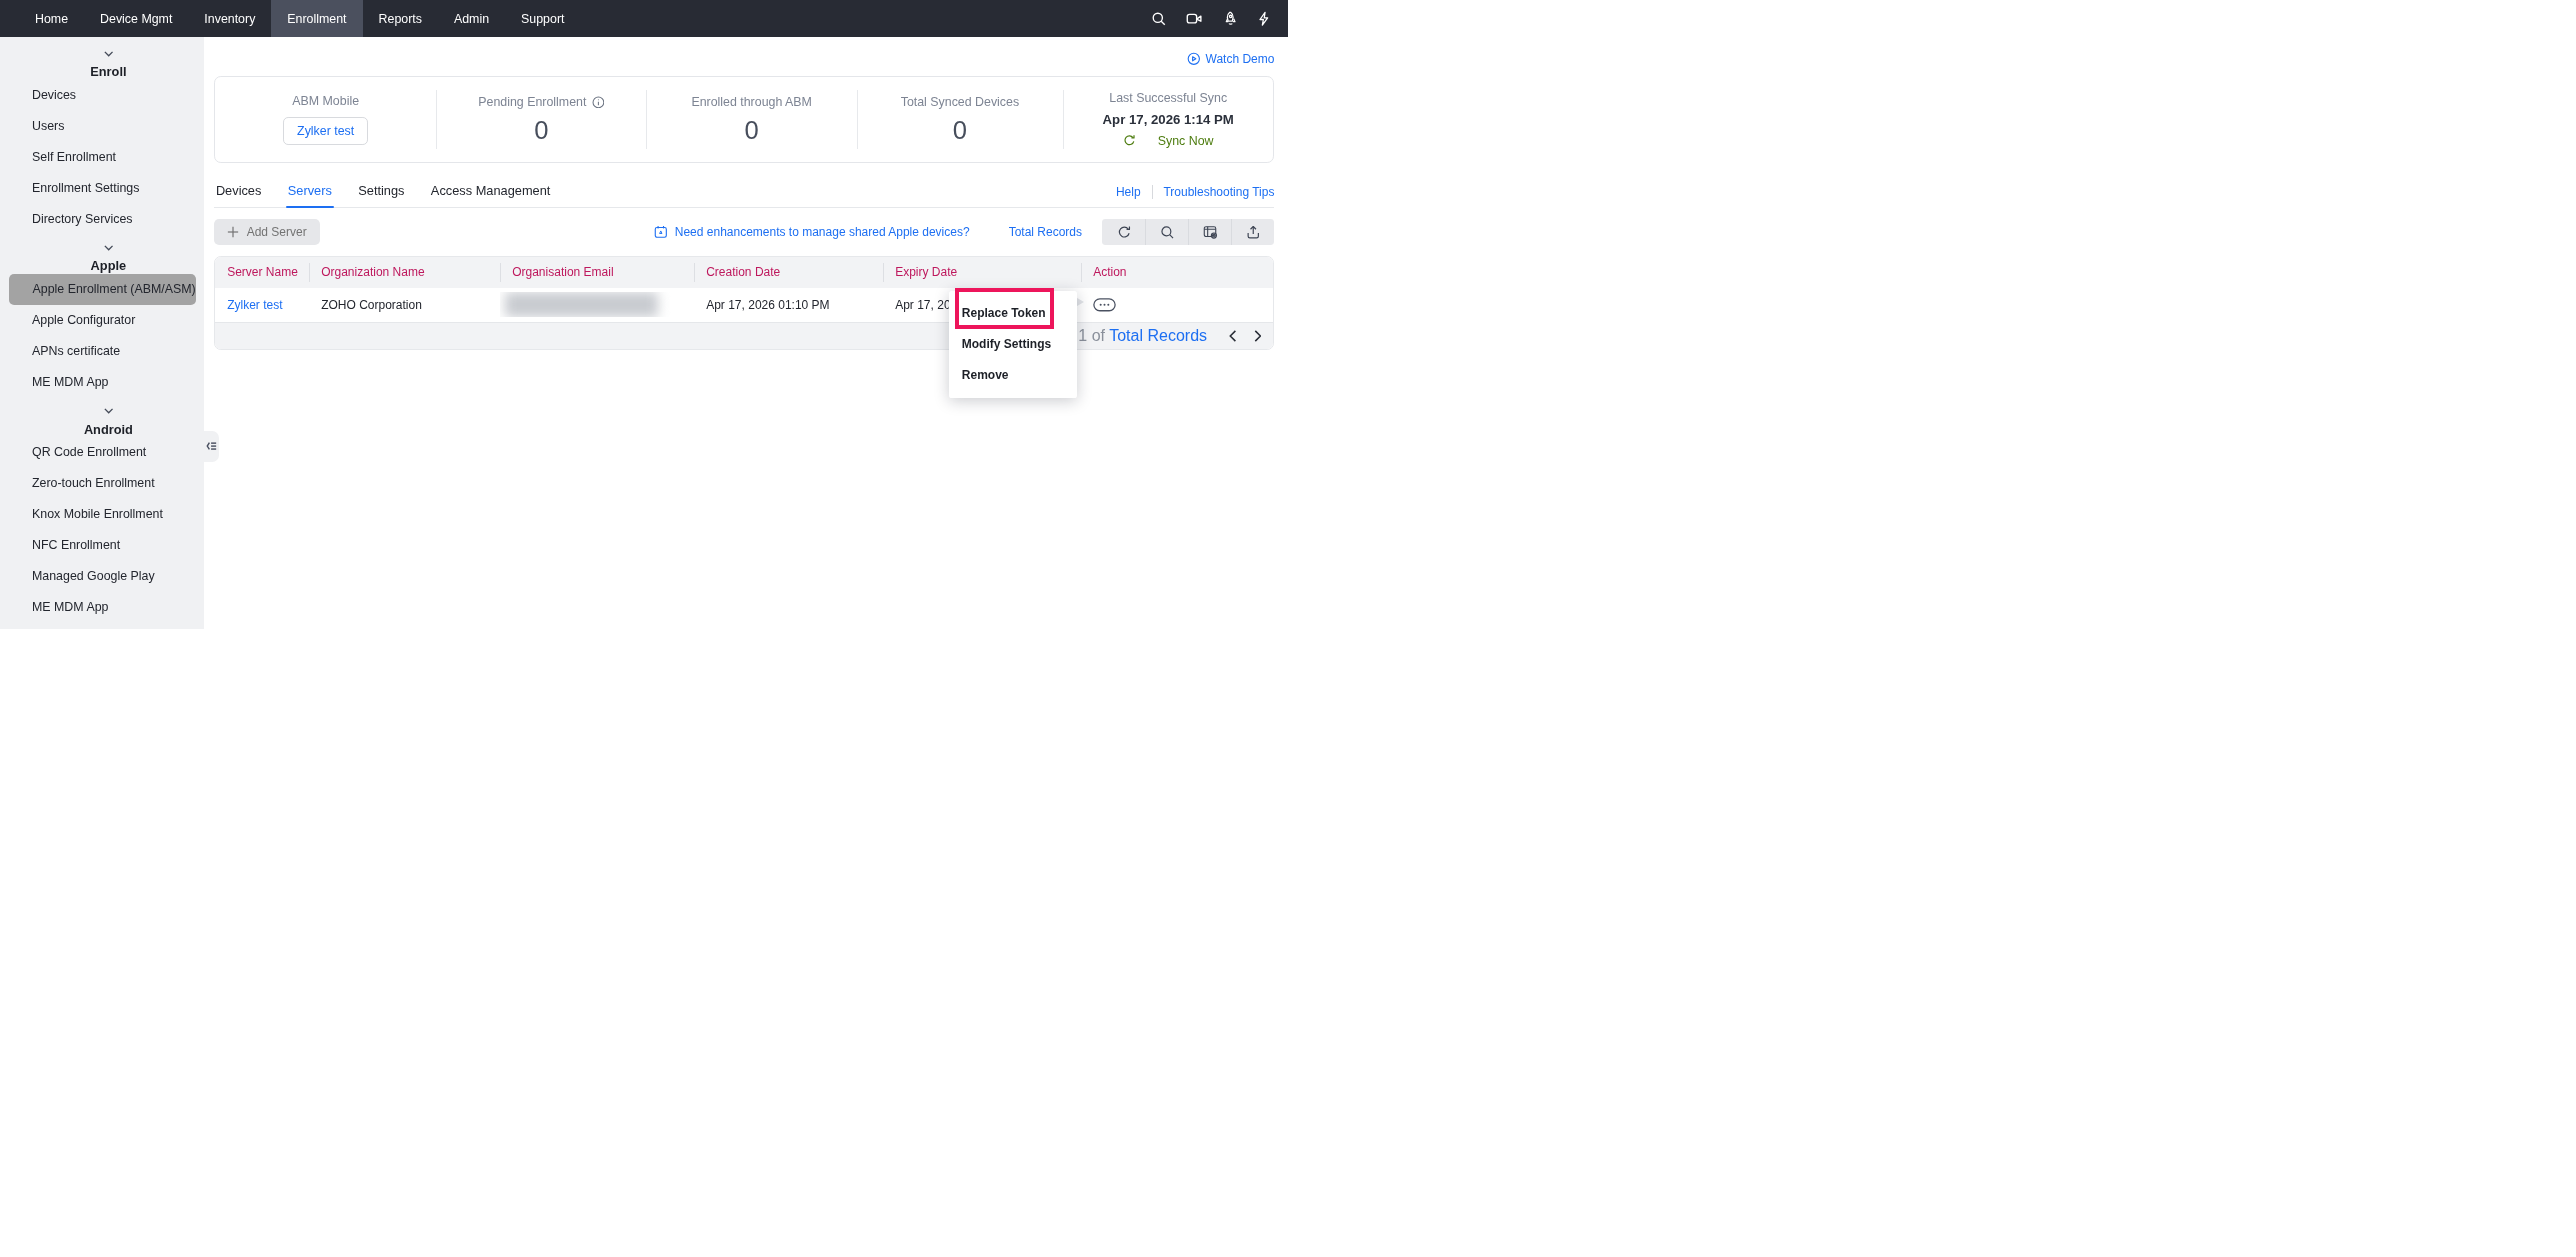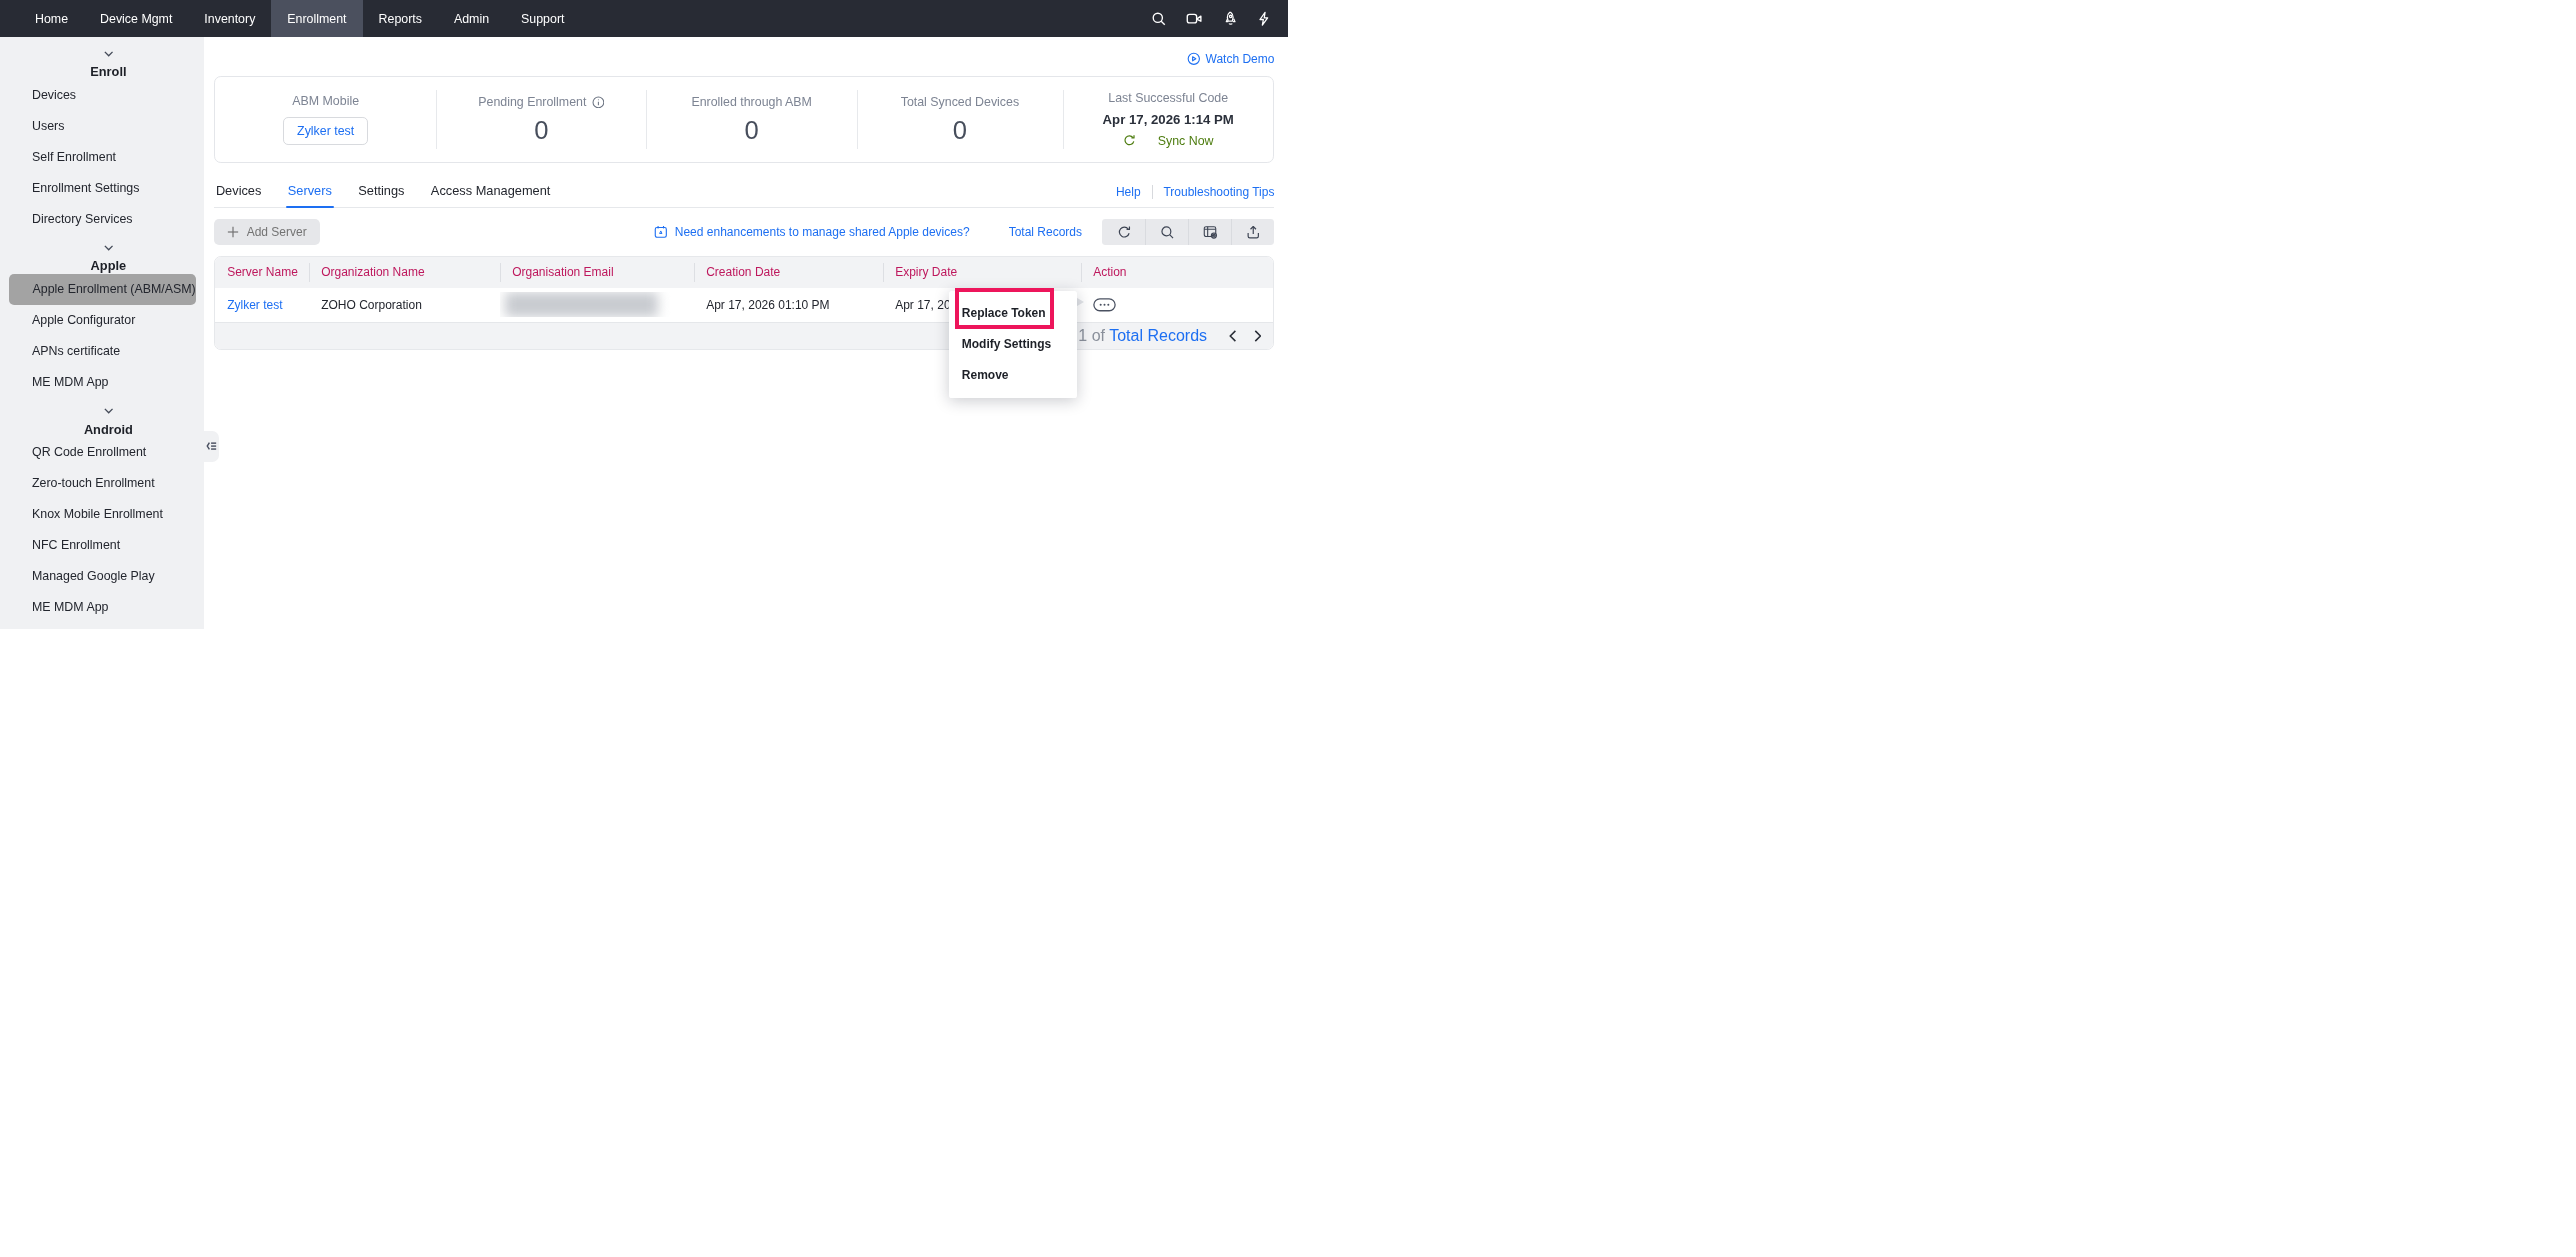--- a/index.html
+++ b/index.html
@@ -233,21 +233,21 @@
       </div>
       <div class="stat-col" style="flex:1">
         <div class="stat-label">Enrolled through ABM</div>
         <div class="stat-value">0</div>
       </div>
       <div class="stat-col" style="flex:0.98">
         <div class="stat-label">Total Synced Devices</div>
         <div class="stat-value">0</div>
       </div>
       <div class="stat-col tight" style="flex:1">
-        <div class="stat-label">Last Successful Code</div>
+        <div class="stat-label">Last Successful Sync</div>
         <div class="stat-strong">Apr 17, 2026 1:14 PM</div>
         <div class="stat-action">
           <span>
             <svg width="12.8" height="12.8" viewBox="0 0 15 15" fill="none" stroke="currentColor" stroke-width="1.4">
               <path d="M12.6 8.6a5.2 5.2 0 1 1-.9-4.4"></path>
                 <path d="M12.9 1.6v3h-3" stroke-linejoin="round"></path>
               </svg>
           </span>
           <span>Sync Now</span>
         </div>

